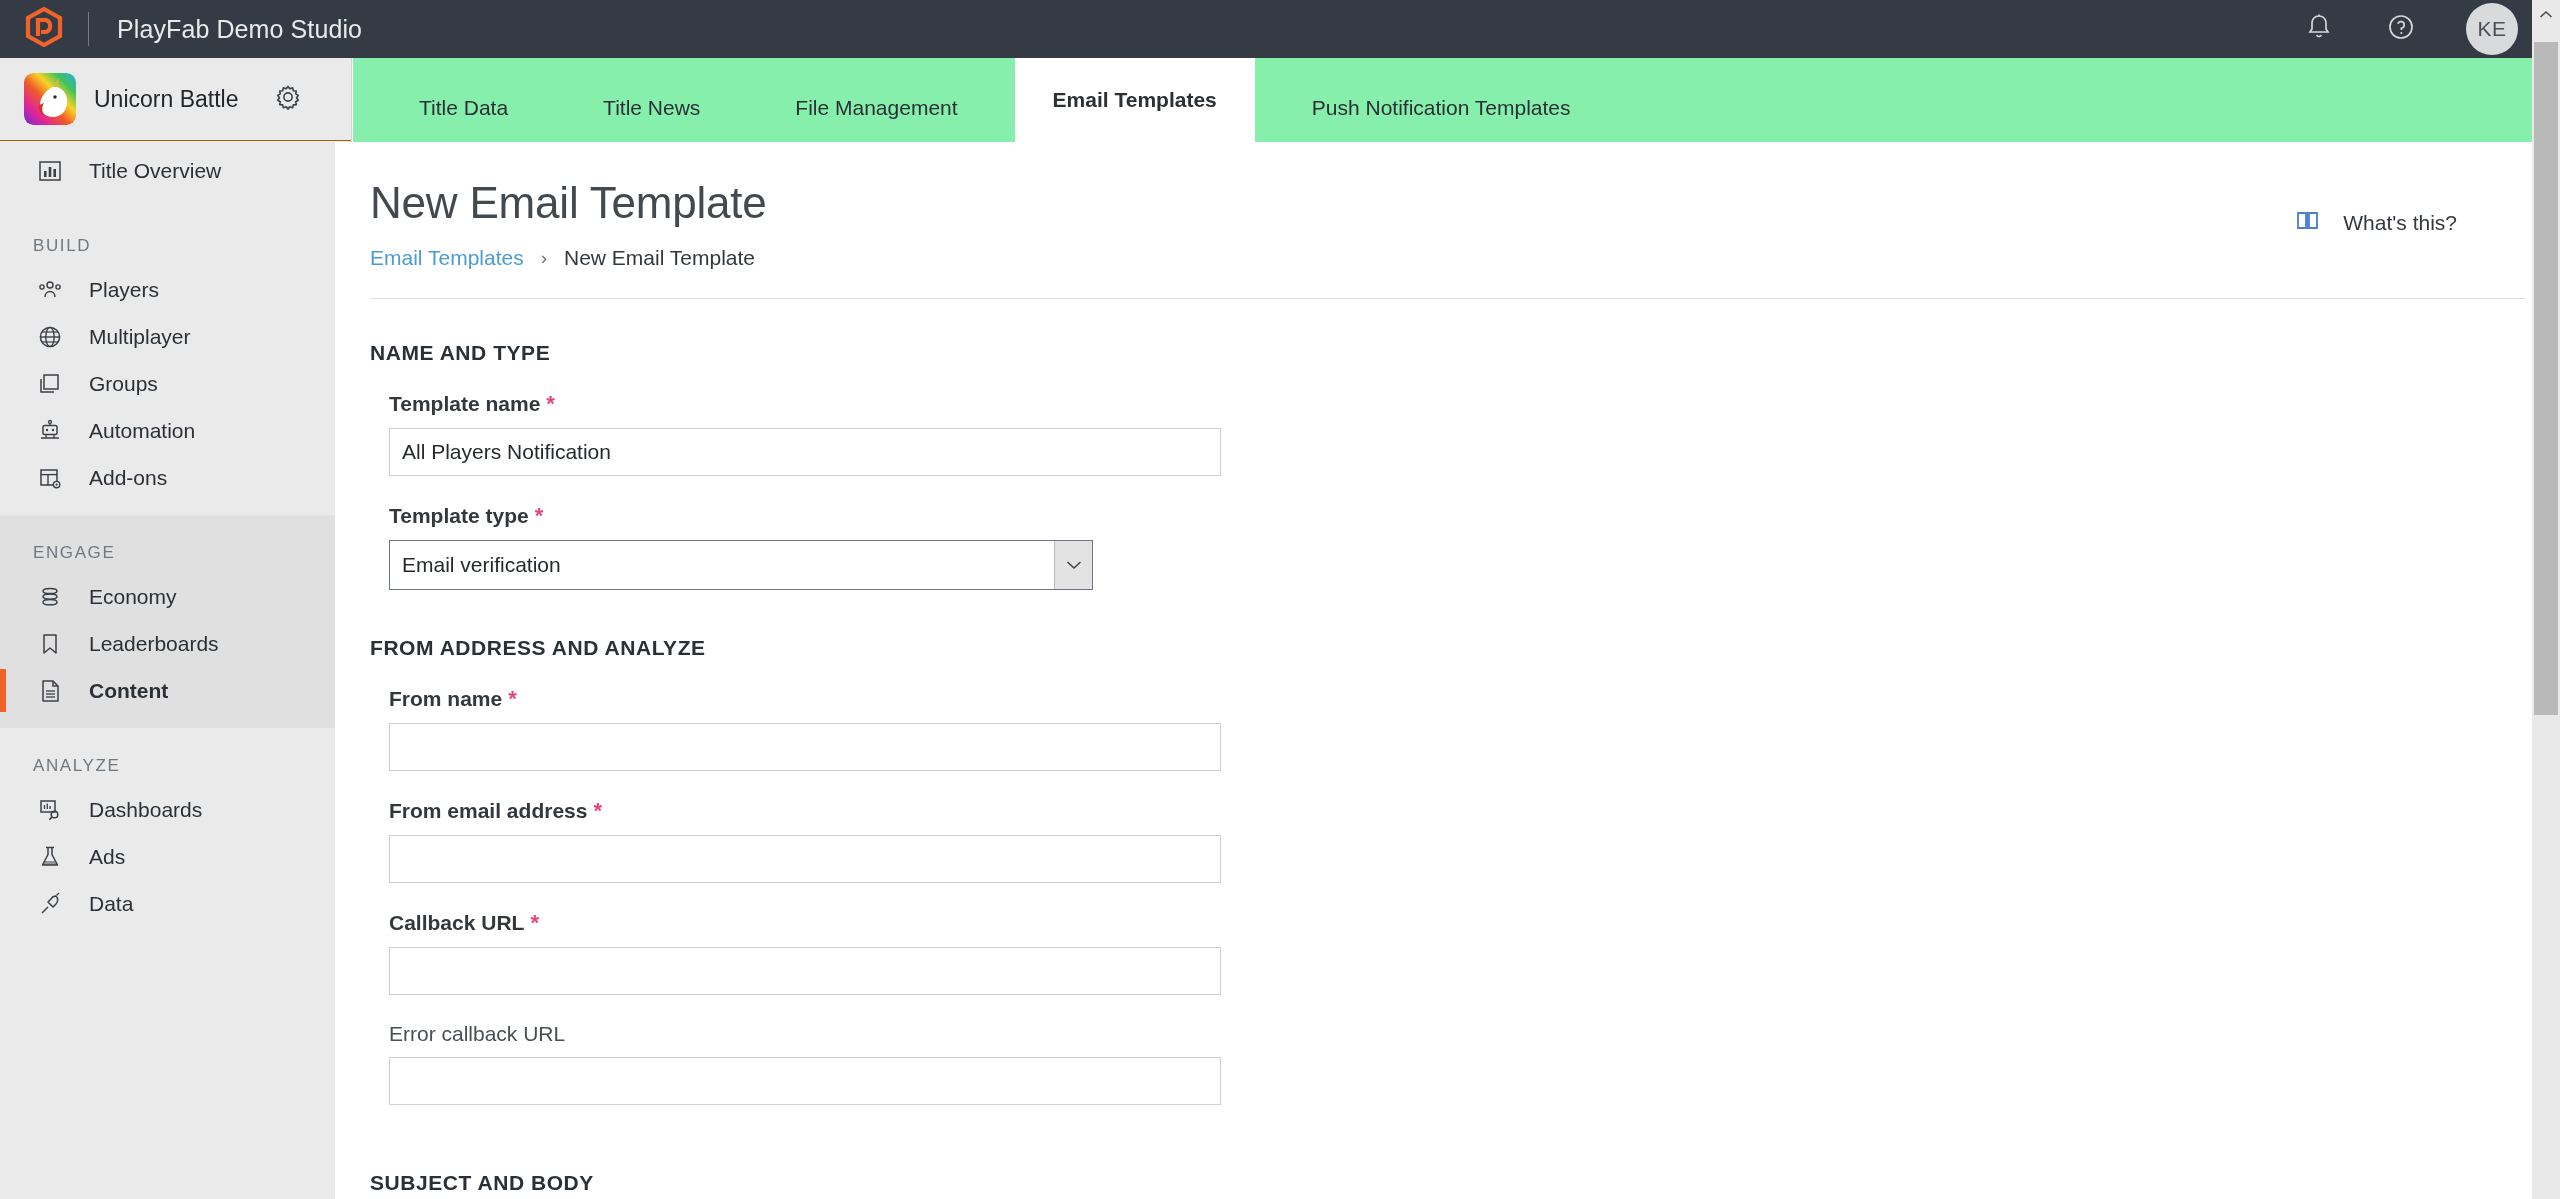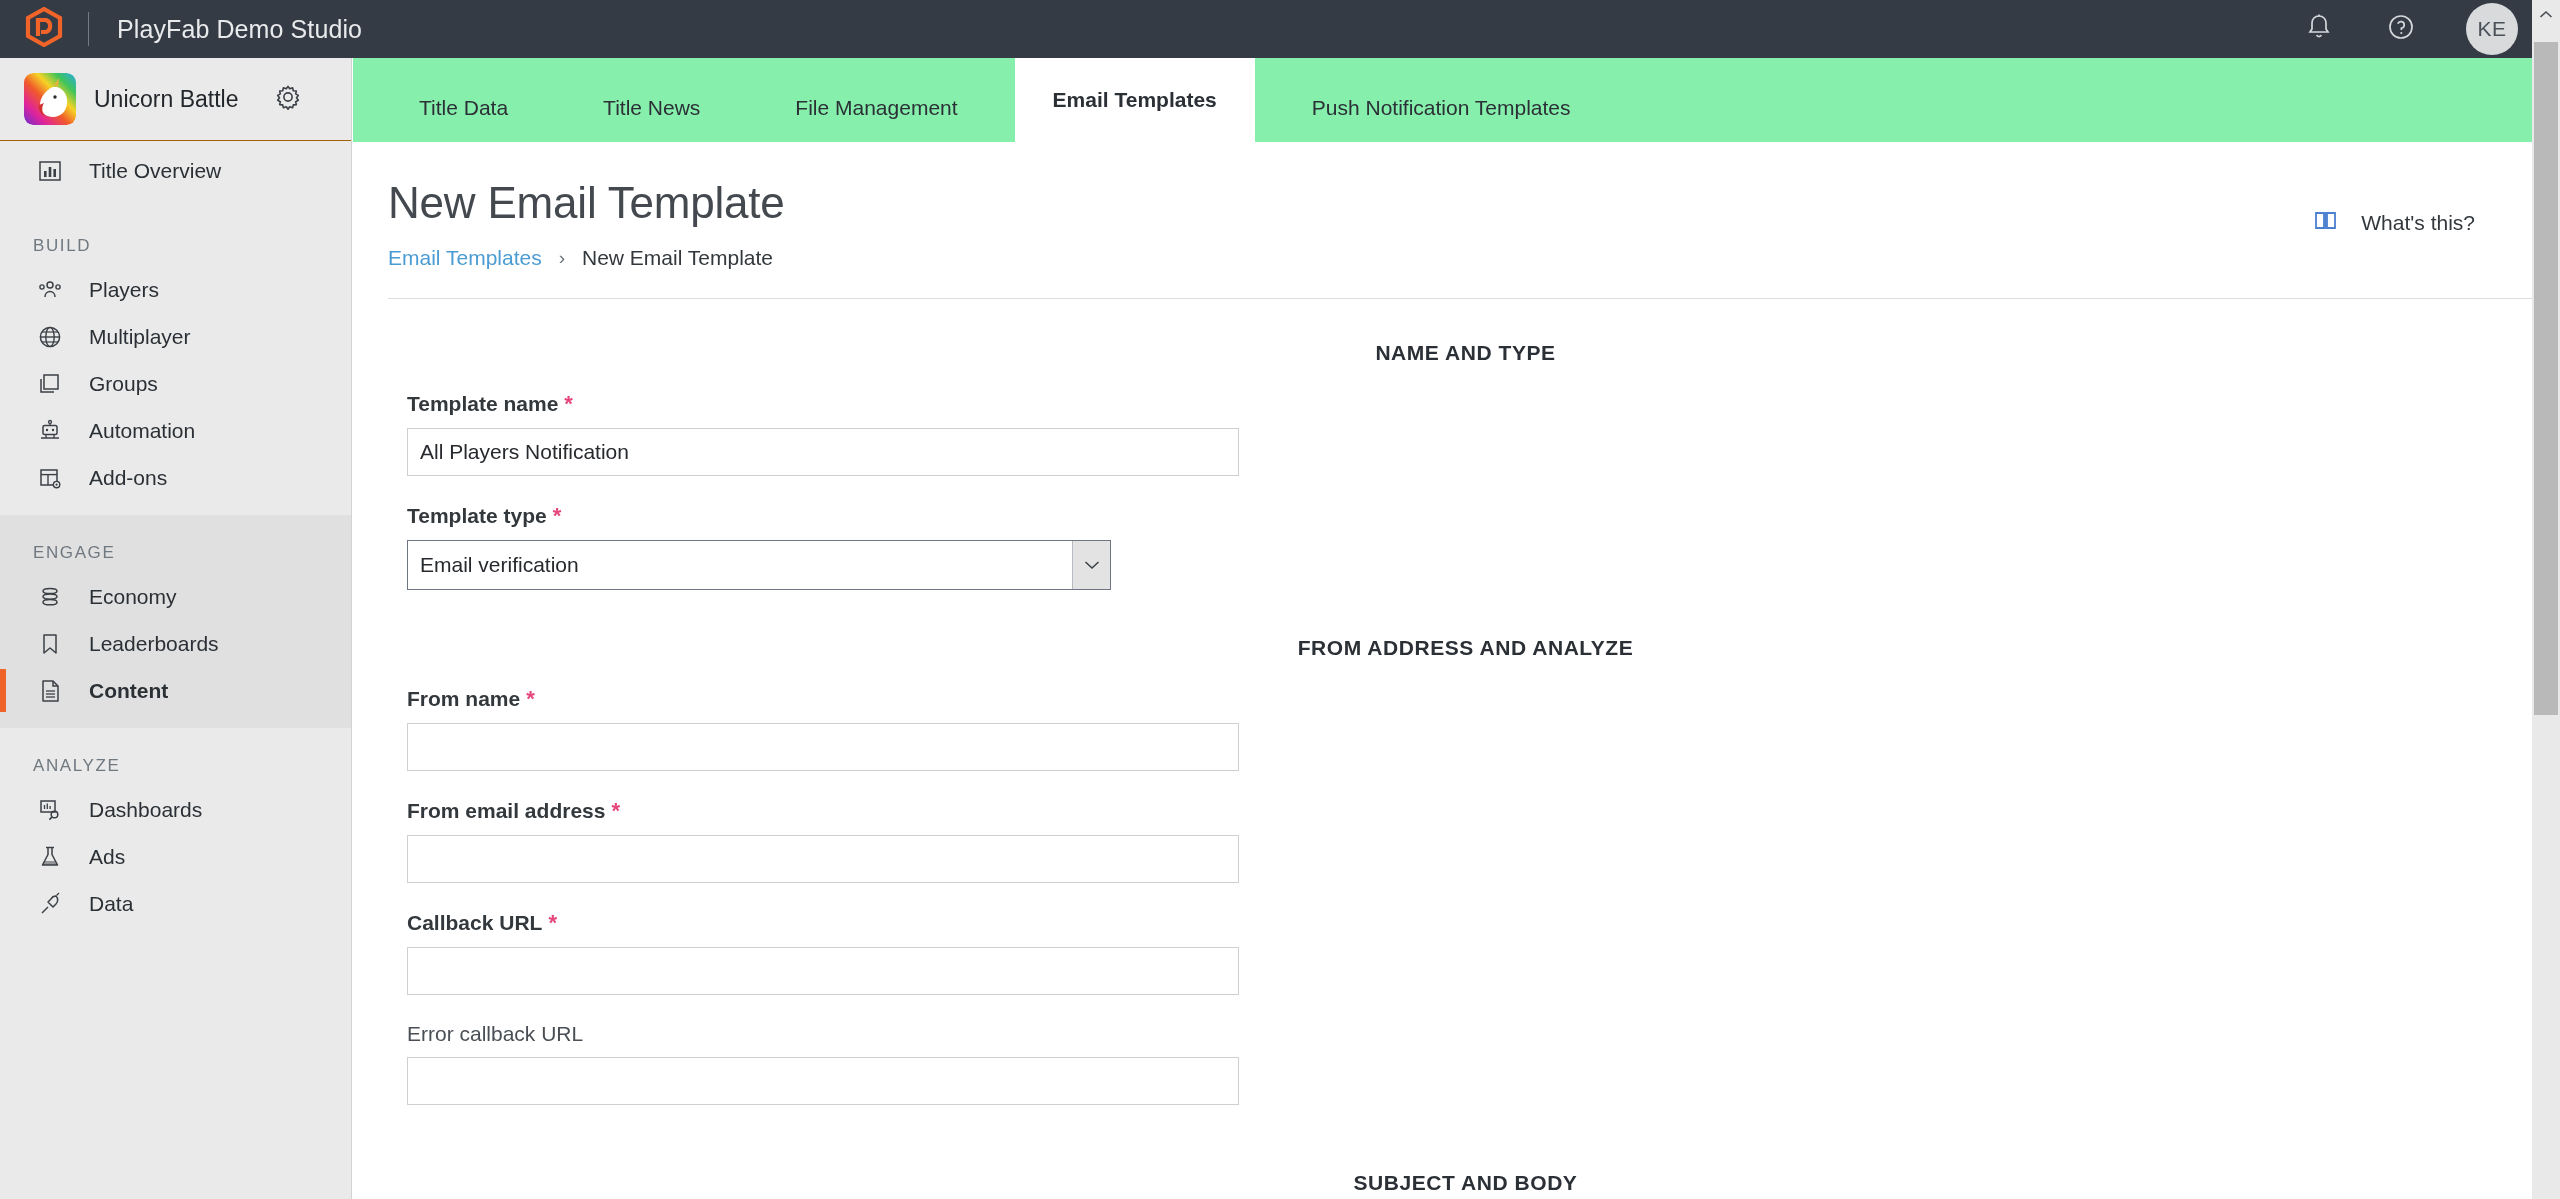--- a/index.html
+++ b/index.html
@@ -164,21 +164,21 @@
   .tab:first-child { margin-left: 28px; }
   .tab.active {
     background: #ffffff;
     font-weight: 700;
     height: 84px;
   }
 
   
   .content {
     position: absolute;
-    top: 142px; left: 353px;
+    top: 142px; left: 335px;
     width: 2190px;
     height: 1057px;
     background: #ffffff;
     overflow: hidden;
   }
   .page-head {
     padding: 36px 0 0 35px;
     position: relative;
   }
   .page-title {
@@ -219,21 +219,20 @@
   }
 
   .form-area { padding: 42px 0 0 35px; }
 
   .section-title {
     font-size: 21px;
     font-weight: 700;
     color: #2b3036;
     letter-spacing: 0.55px;
     margin-bottom: 26px;
-    text-align: center;
   }
   .section-title.second { margin-top: 46px; }
   .section-title.third { margin-top: 66px; }
 
   .field { padding-left: 19px; margin-bottom: 27px; }
   .field-label {
     font-size: 21px;
     color: #33383d;
     font-weight: 700;
     margin-bottom: 11px;

